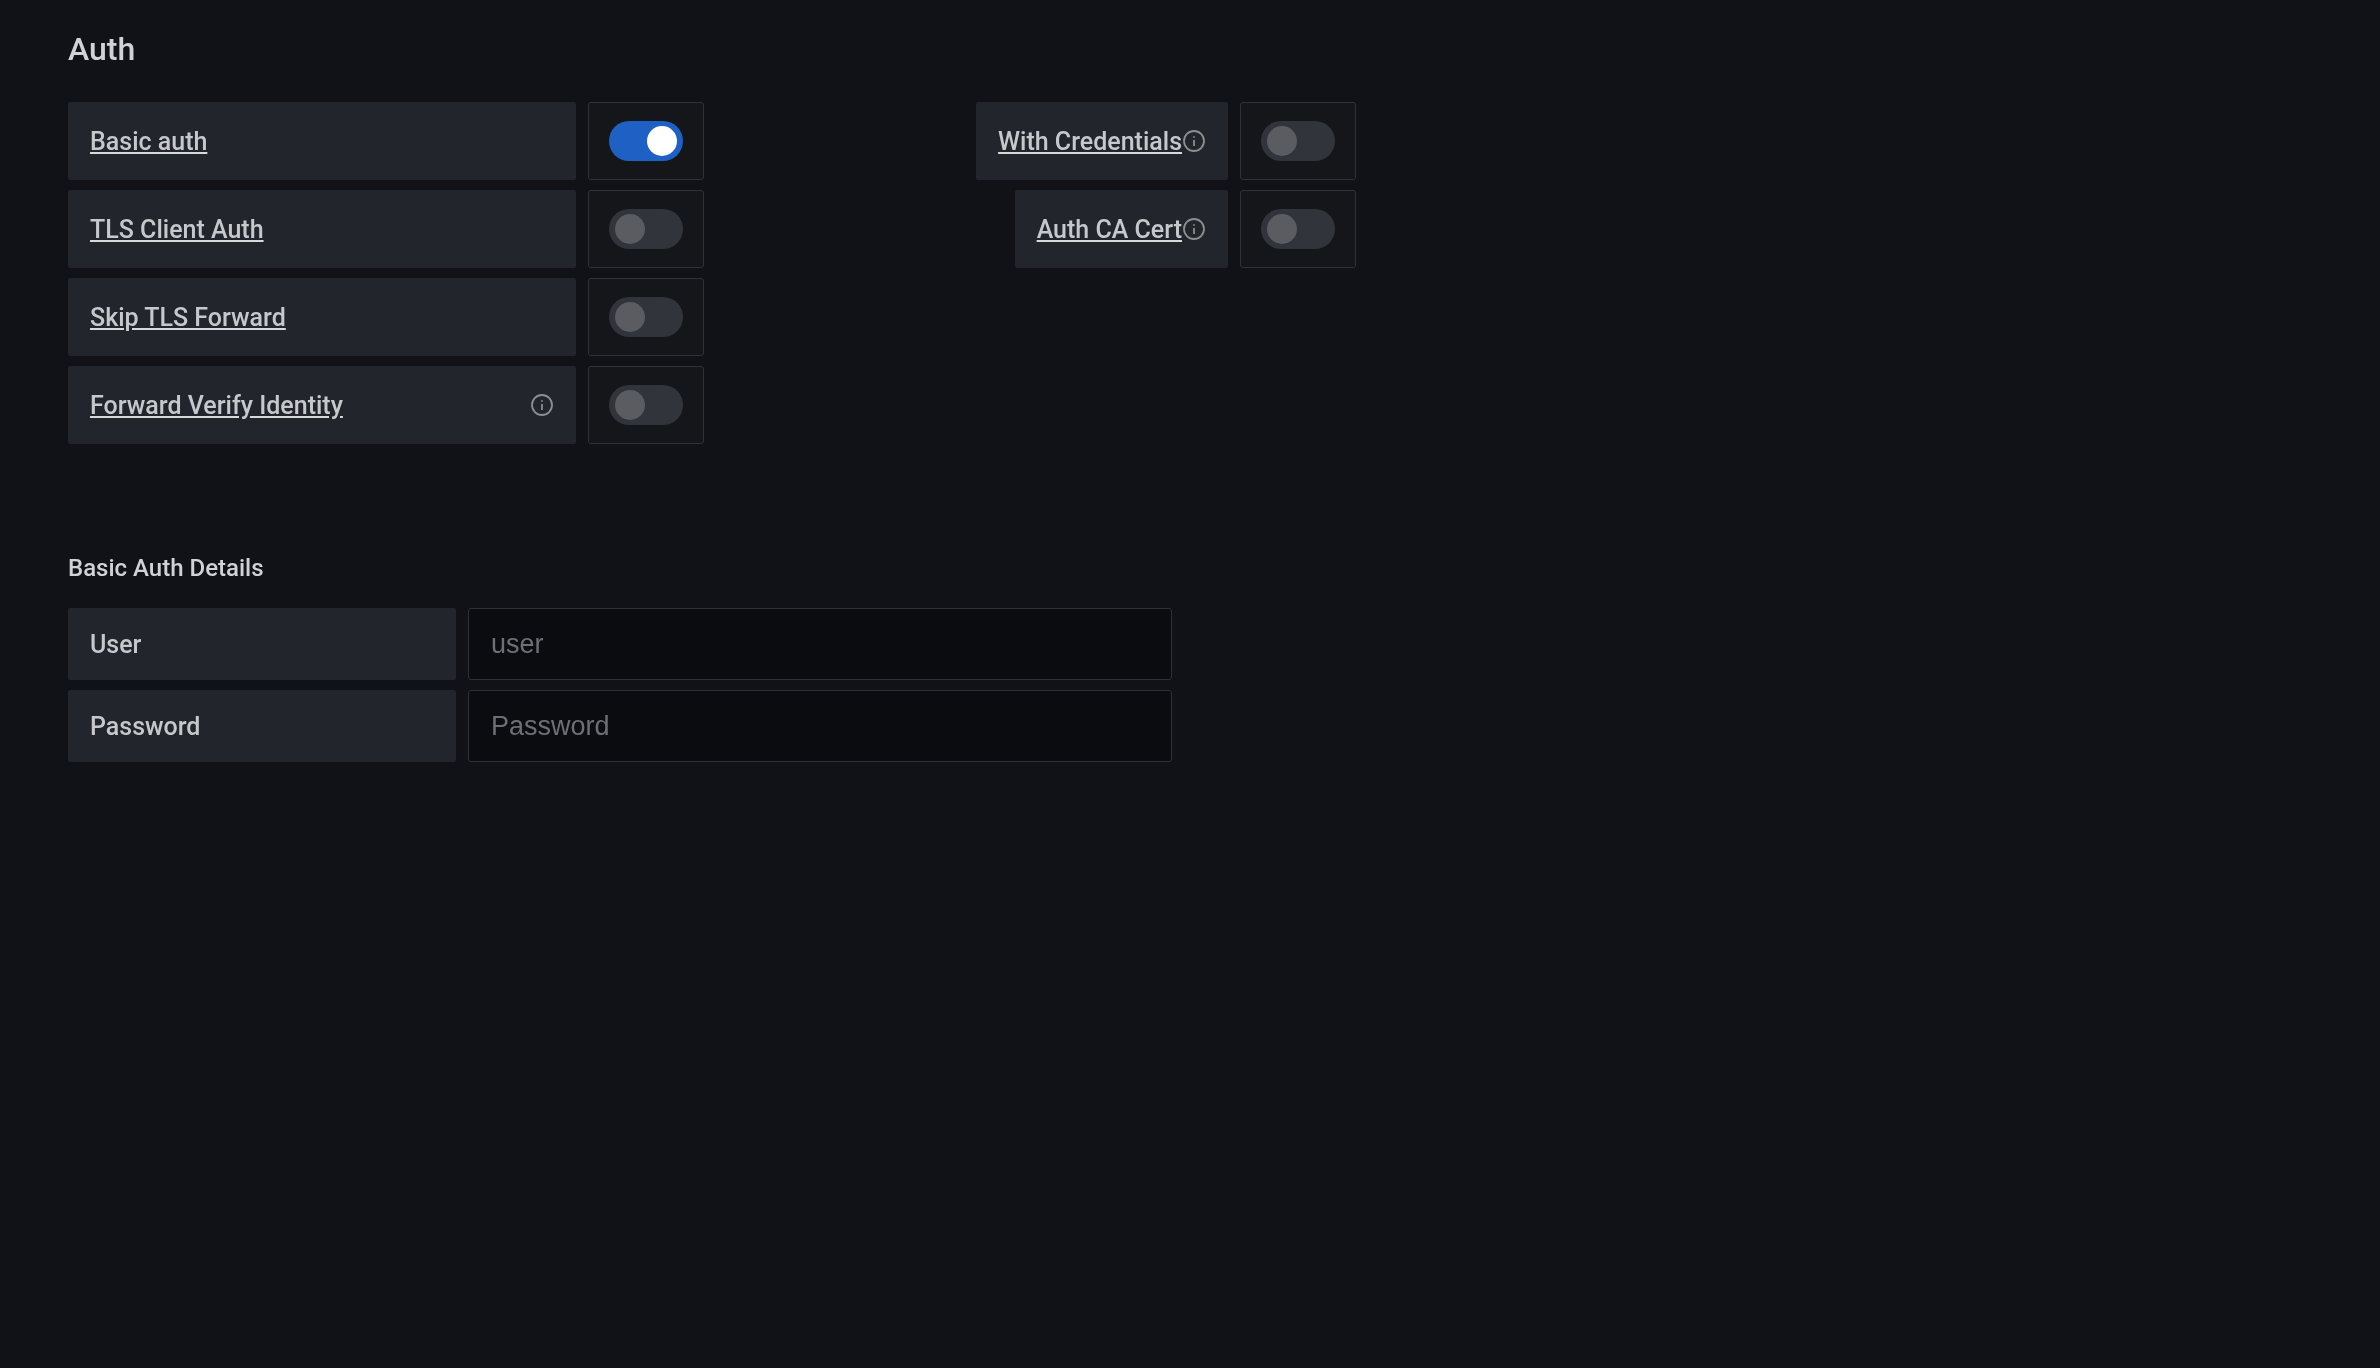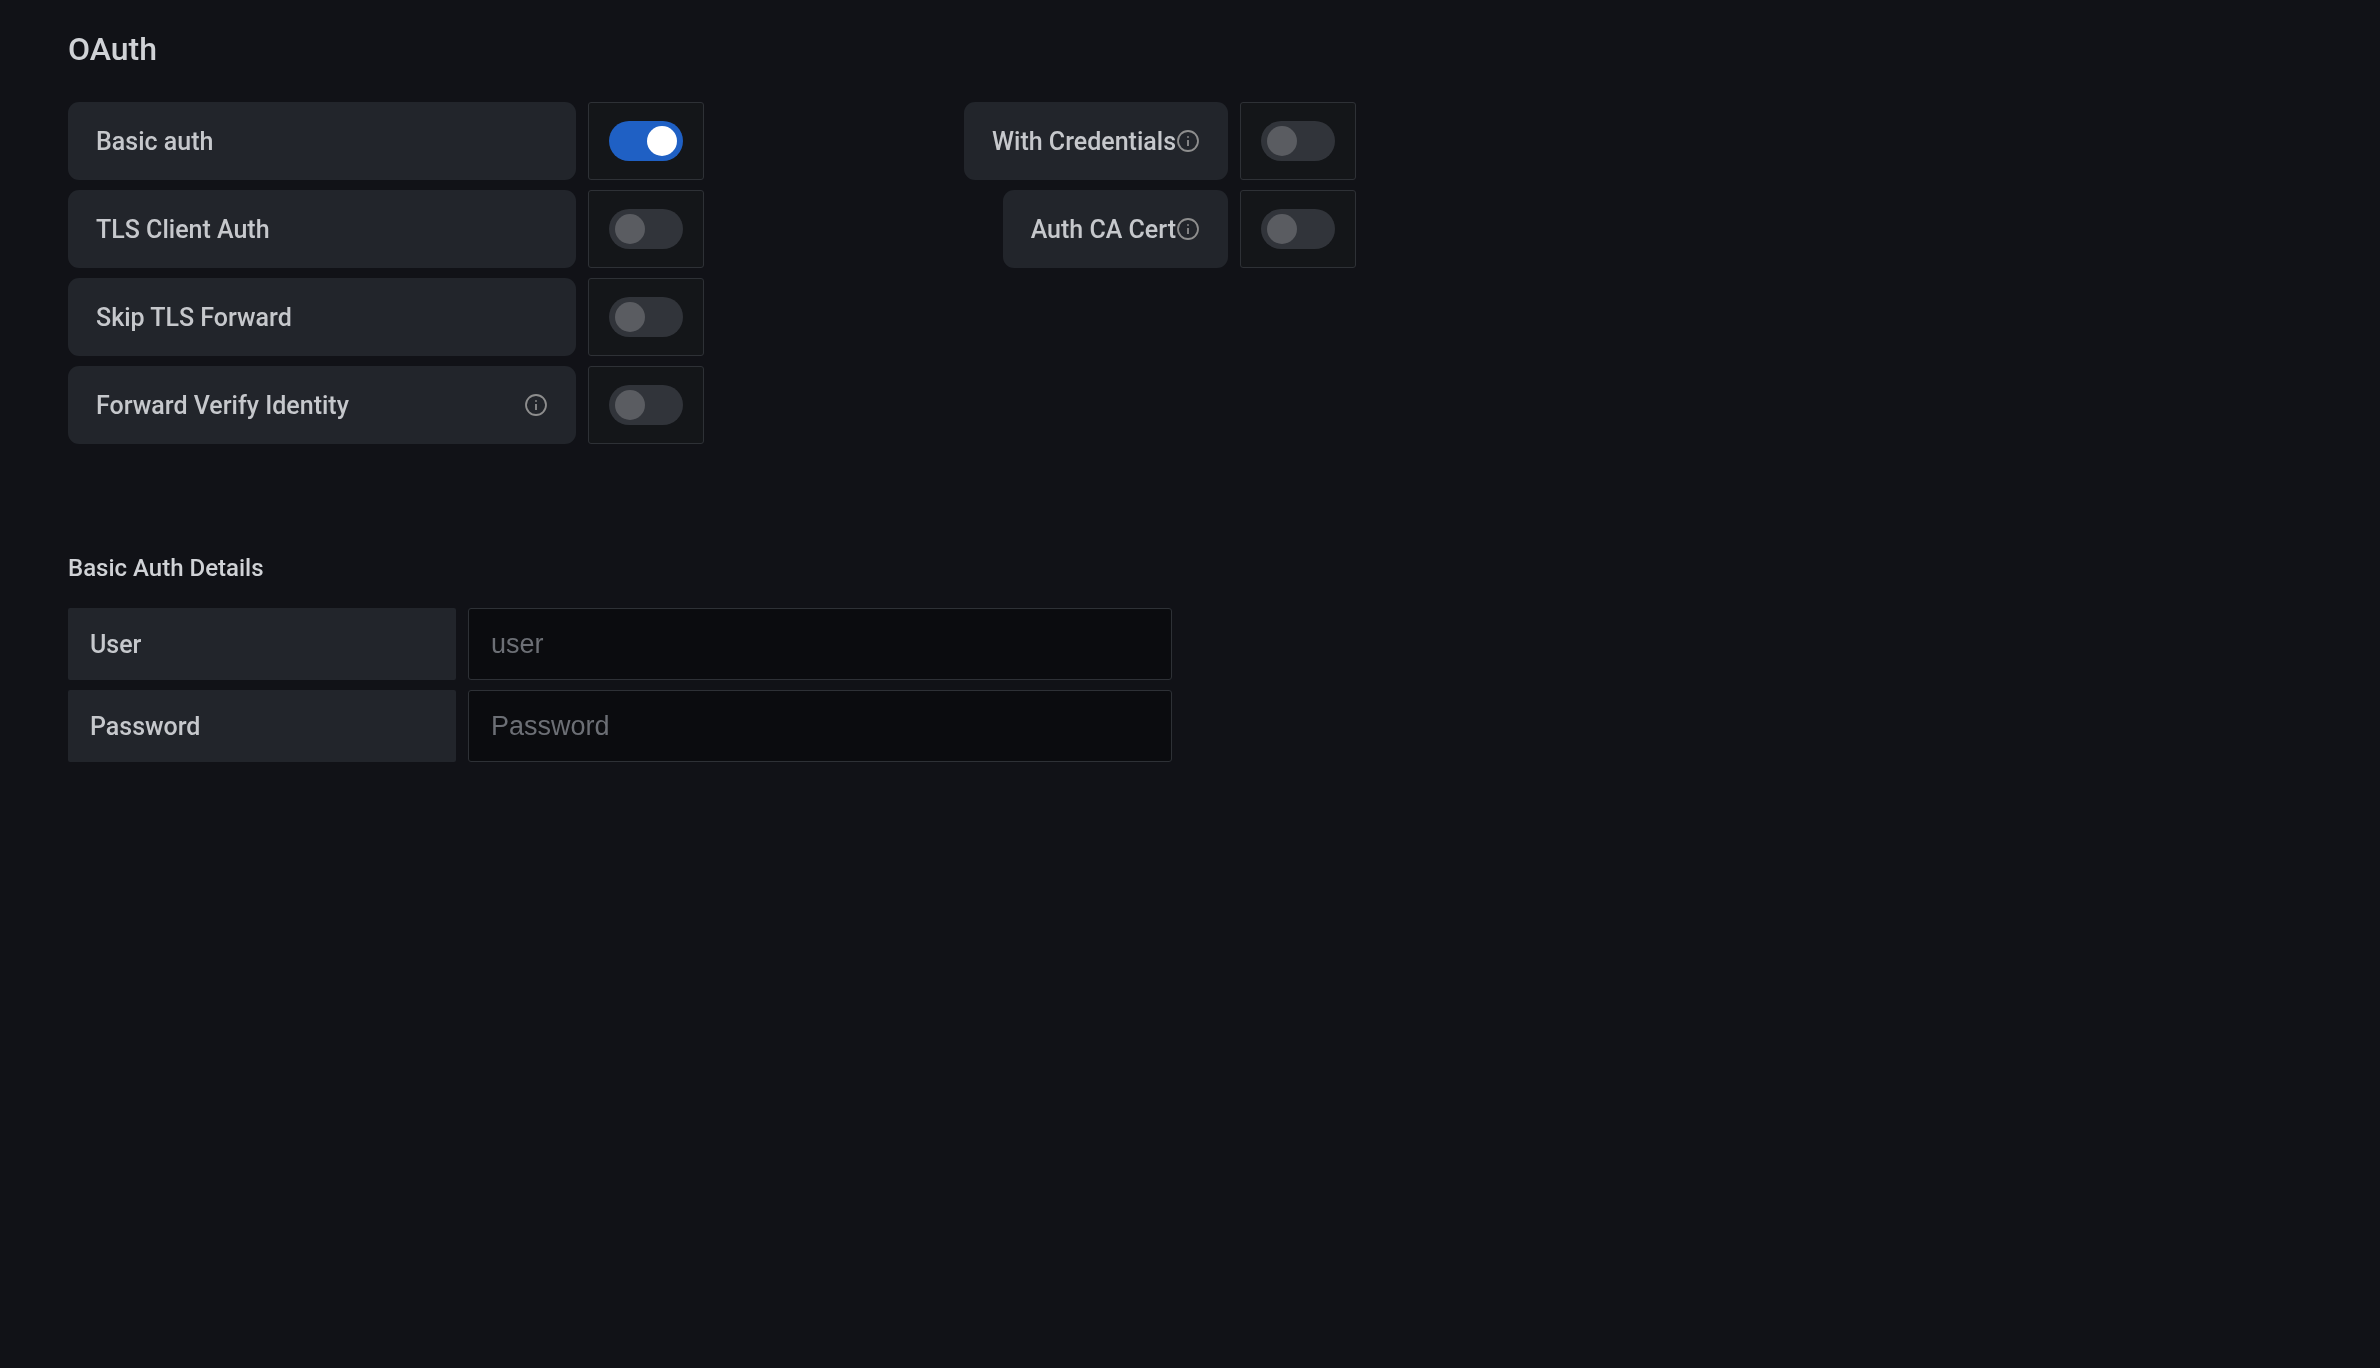--- a/index.html
+++ b/index.html
@@ -41,22 +41,23 @@
       align-items: stretch;
       height: 78px;
       gap: 12px;
     }
     .toggle-label-box {
       flex: 1;
       background: #22252b;
       display: flex;
       align-items: center;
       justify-content: space-between;
-      padding: 0 28px;
-      border-radius: 11px;
+      padding: 0 22px;
+      border-radius: 2px;
+      text-decoration: underline;
     }
     .toggle-label-text {
       font-size: 25px;
       font-weight: 500;
       color: #c6c8cc;
     }
     .info-icon {
       width: 24px;
       height: 24px;
       flex-shrink: 0;
@@ -140,21 +141,21 @@
       color: #d8d9da;
       outline: none;
     }
     .field-input::placeholder {
       color: #6c6f75;
     }
   </style>
 </head>
 <body>
 
-<h2 class="section-title">OAuth</h2>
+<h2 class="section-title">Auth</h2>
 
 <div class="toggle-grid">
   <div class="toggle-col toggle-col-left">
 
     <div class="toggle-row">
       <div class="toggle-label-box">
         <span class="toggle-label-text">Basic auth</span>
       </div>
       <div class="switch-box">
         <div class="switch on">

